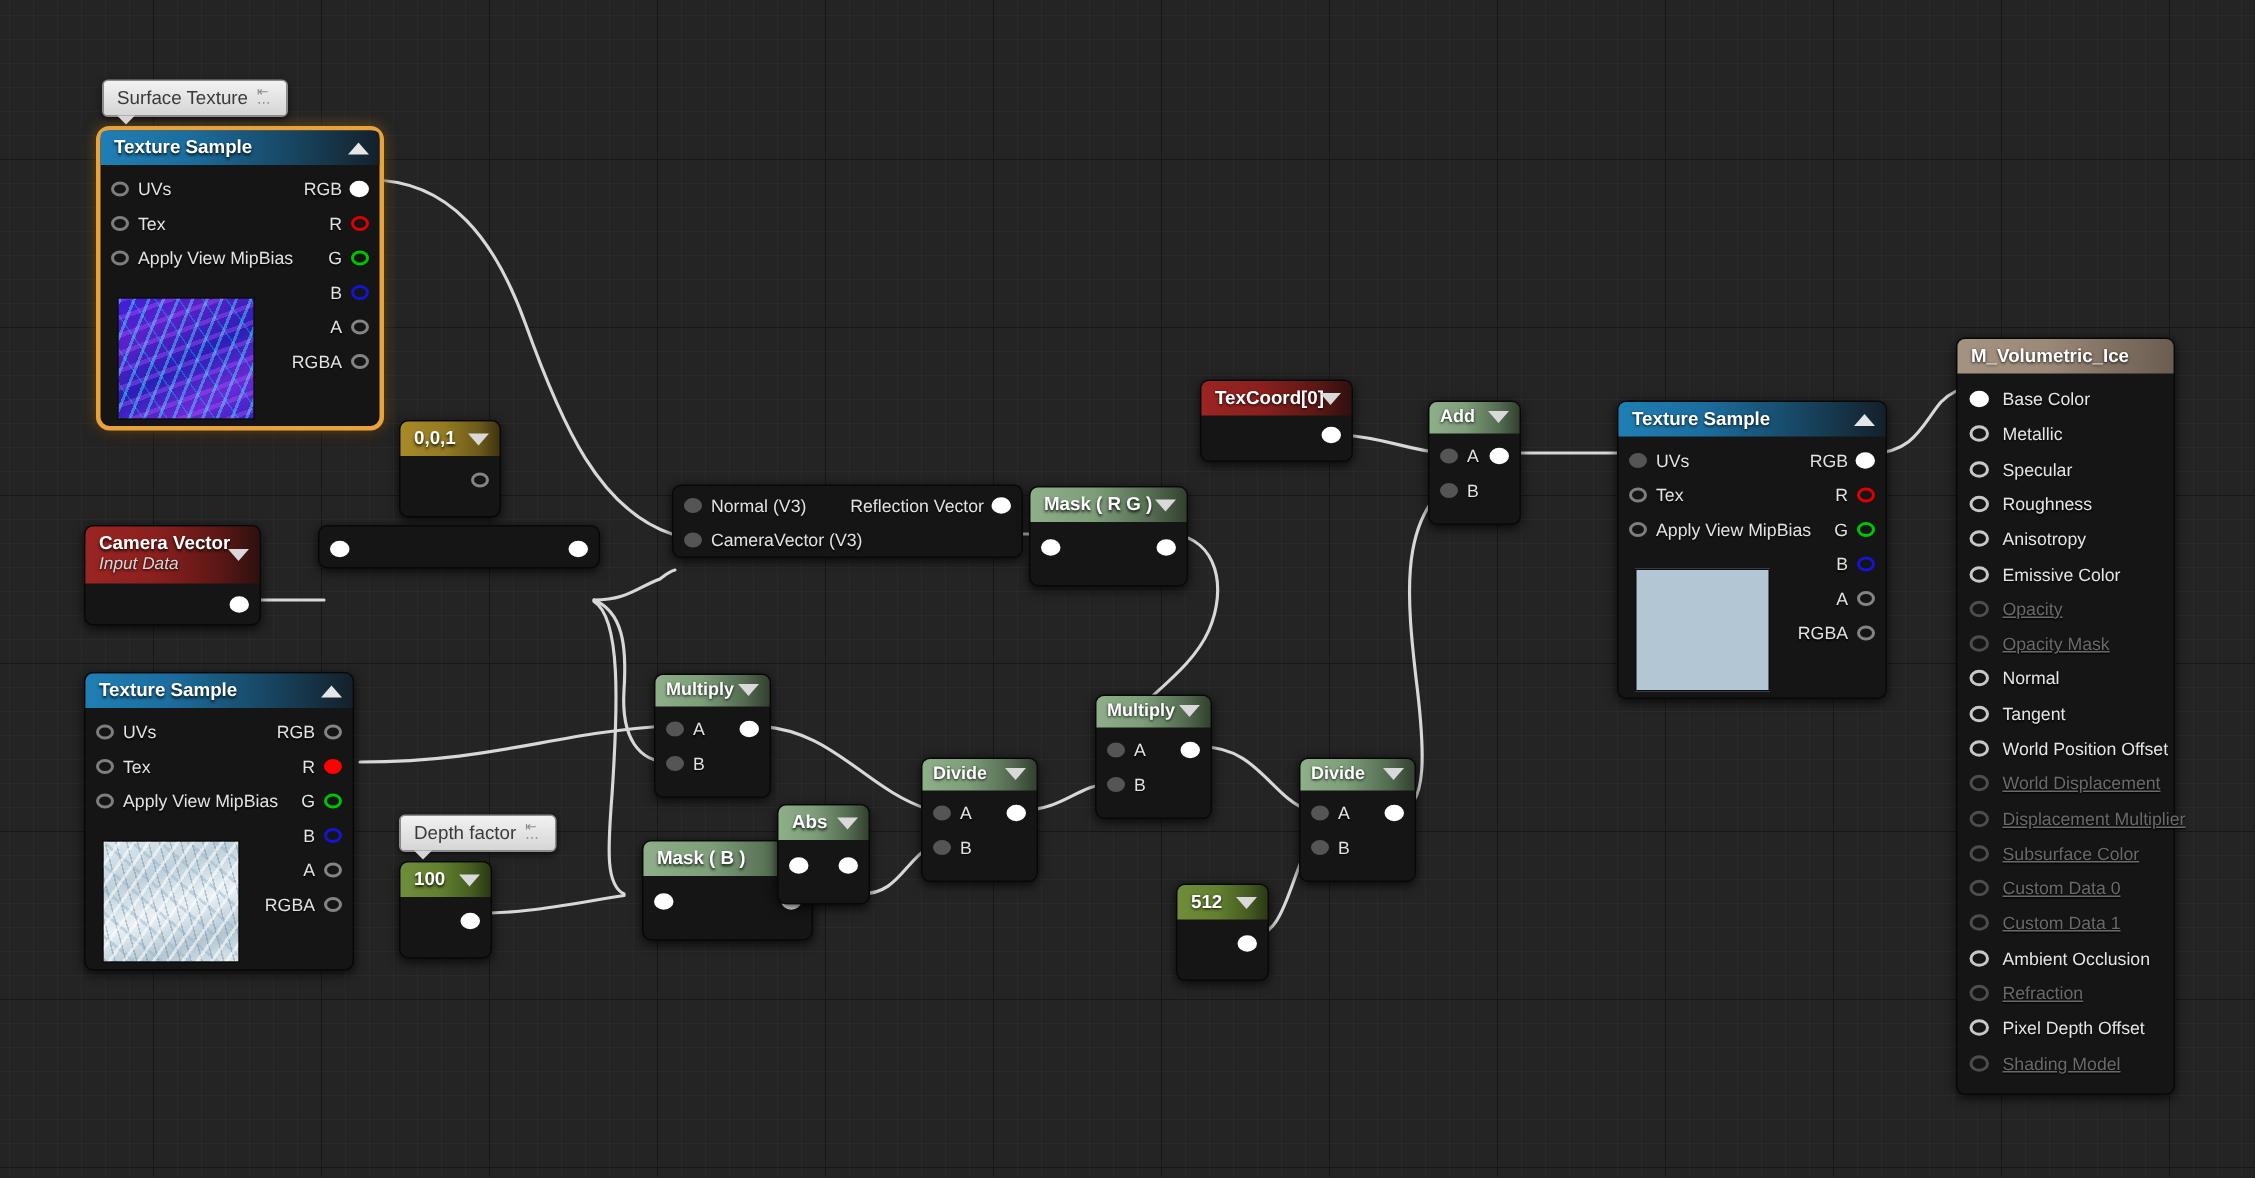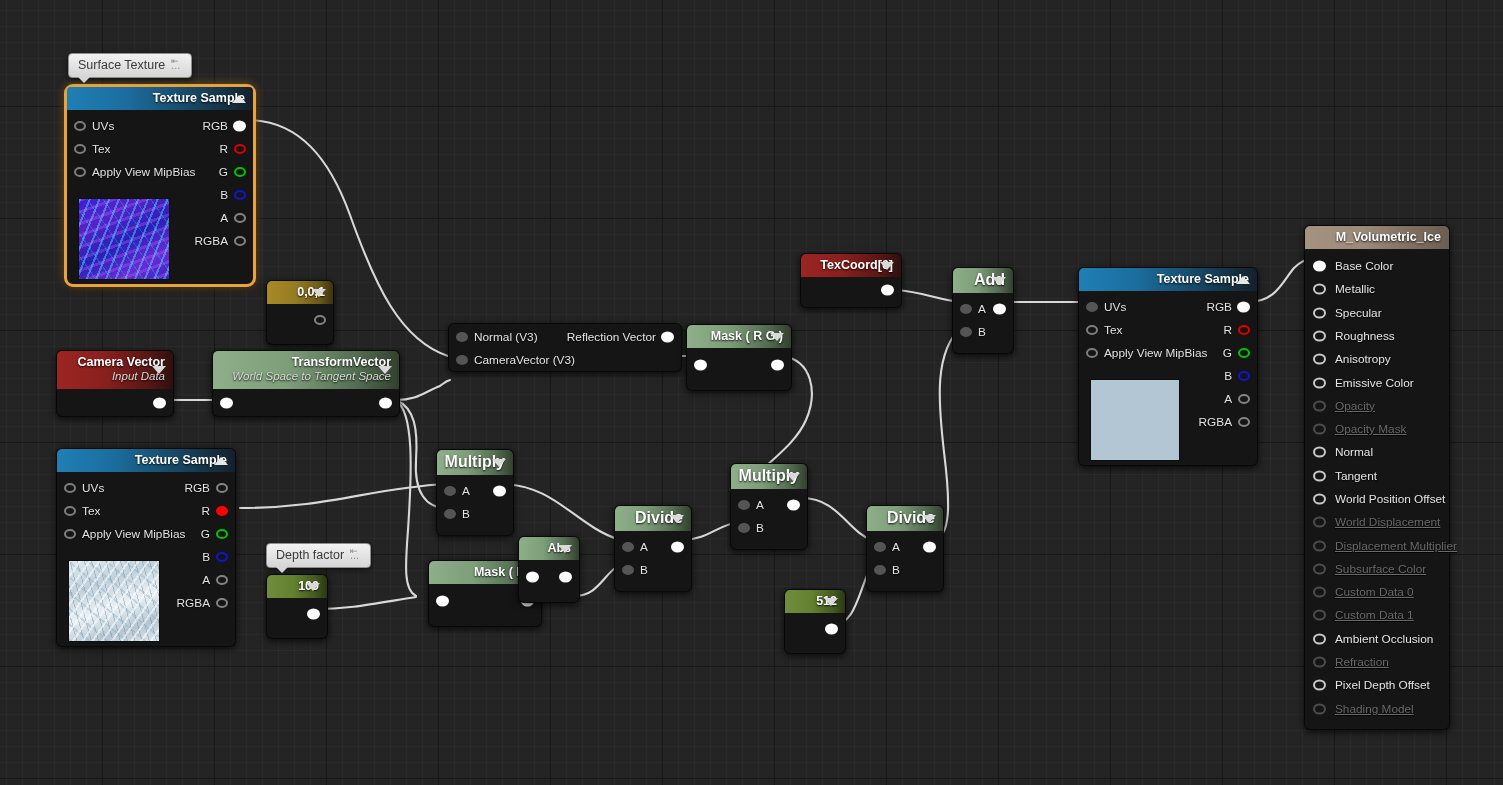--- a/index.html
+++ b/index.html
@@ -36,21 +36,20 @@
   .node .hdr{
     position:relative;
     border-radius:5px 5px 0 0;
     padding:4px 8px 5px 9px;
     color:#fff;
     font-size:12.5px;
     font-weight:bold;
     text-shadow:0 1px 2px rgba(0,0,0,.9);
     line-height:1.15;
     white-space:nowrap;
-    text-align:right;
   }
   .node .sub{
     display:block;
     font-size:11.5px;
     font-weight:normal;
     font-style:italic;
     color:#d7d7d7;
     text-shadow:0 1px 2px rgba(0,0,0,.9);
     margin-top:1px;
   }
@@ -143,21 +142,21 @@
     border-left:6px solid transparent;border-right:6px solid transparent;
     border-top:6px solid #d5d5d5;
   }
   .bubble .dots{
     position:absolute;right:5px;top:4px;width:15px;height:14px;
     color:#8b8b8b;font-size:9px;line-height:7px;letter-spacing:.5px;
   }
 
   
   .opnode{width:78px;}
-  .opnode .hdr{padding:3px 8px 4px 7px;font-size:16px;}
+  .opnode .hdr{padding:3px 8px 4px 7px;font-size:12px;}
   .opnode .body{padding:3px 0 7px;}
 
   
   .masknode .body{padding:4px 0 8px;}
 
   
   .constnode .body{padding:3px 0 7px;}
 
   
   .matnode{width:150px;}
@@ -298,25 +297,20 @@
       <span class="collapse down"></span>
     </div>
     <div class="body" style="height:27px;">
       <div class="pinrow" style="top:3px;">
         <span class="pin out white"></span>
       </div>
     </div>
   </div>
 
   <div class="node" style="left:212px;top:350px;width:188px;">
-    <div class="hdr green">
-      <span>TransformVector</span>
-      <span class="sub">World Space to Tangent Space</span>
-      <span class="collapse down"></span>
-    </div>
     <div class="body" style="height:27px;">
       <div class="pinrow" style="top:3px;">
         <span class="pin in white"></span>
         <span class="pin out white"></span>
       </div>
     </div>
   </div>
 
   <div class="node" style="left:448px;top:323px;width:234px;">
     <div class="body" style="height:47px;">

